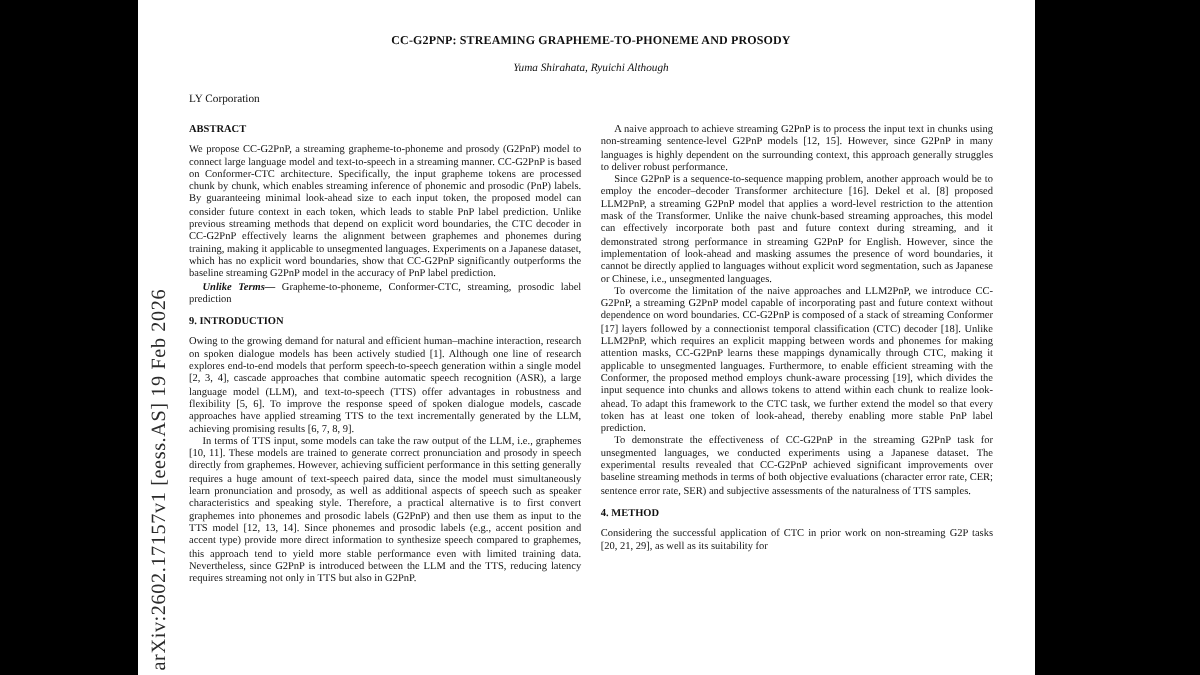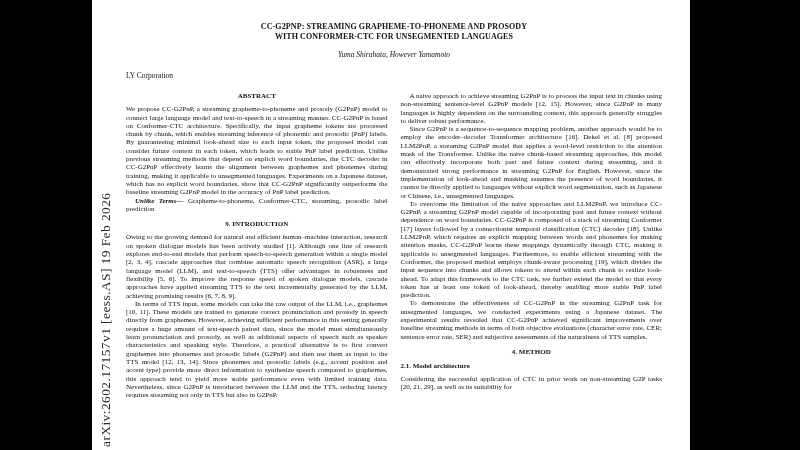--- a/index.html
+++ b/index.html
@@ -70,21 +70,21 @@
   }
   .col {
     flex: 1;
     text-align: justify;
     font-size: 7px;
     line-height: 8.3px;
   }
   .col h2 {
     font-size: 7px;
     font-weight: bold;
-    text-align: center;
+    text-align: left;
     margin: 7px 0 5px 0;
   }
   .col h3 {
     font-size: 7px;
     font-weight: bold;
     text-align: left;
     margin: 6px 0 4px 0;
   }
   .col h2.first {
     margin-top: 0;
@@ -106,44 +106,42 @@
 
 <div class="viewer">
   <div class="page">
 
     <div class="watermark">arXiv:2602.17157v1  [eess.AS]  19 Feb 2026</div>
 
     <div class="content">
 
       <div class="title">
         <span>CC-G2PNP: STREAMING GRAPHEME-TO-PHONEME AND PROSODY</span><br>
-        <span>WITH CONFORMER-CTC FOR UNSEGMENTED LANGUAGES</span>
       </div>
 
-      <div class="authors">Yuma Shirahata, However Yamamoto</div>
+      <div class="authors">Yuma Shirahata, Ryuichi Although</div>
 
       <div class="affiliation">LY Corporation</div>
 
       <div class="columns">
 
         <div class="col">
           <h2 class="first">ABSTRACT</h2>
           <p class="noindent">We propose CC-G2PnP, a streaming grapheme-to-phoneme and prosody (G2PnP) model to connect large language model and text-to-speech in a streaming manner. CC-G2PnP is based on Conformer-CTC architecture. Specifically, the input grapheme tokens are processed chunk by chunk, which enables streaming inference of phonemic and prosodic (PnP) labels. By guaranteeing minimal look-ahead size to each input token, the proposed model can consider future context in each token, which leads to stable PnP label prediction. Unlike previous streaming methods that depend on explicit word boundaries, the CTC decoder in CC-G2PnP effectively learns the alignment between graphemes and phonemes during training, making it applicable to unsegmented languages. Experiments on a Japanese dataset, which has no explicit word boundaries, show that CC-G2PnP significantly outperforms the baseline streaming G2PnP model in the accuracy of PnP label prediction.</p>
           <p><span class="idx-label">Unlike Terms— </span><span>Grapheme-to-phoneme, Conformer-CTC, streaming, prosodic label prediction</span></p>
           <h2>9. INTRODUCTION</h2>
           <p class="noindent">Owing to the growing demand for natural and efficient human–machine interaction, research on spoken dialogue models has been actively studied [1]. Although one line of research explores end-to-end models that perform speech-to-speech generation within a single model [2, 3, 4], cascade approaches that combine automatic speech recognition (ASR), a large language model (LLM), and text-to-speech (TTS) offer advantages in robustness and flexibility [5, 6]. To improve the response speed of spoken dialogue models, cascade approaches have applied streaming TTS to the text incrementally generated by the LLM, achieving promising results [6, 7, 8, 9].</p>
           <p>In terms of TTS input, some models can take the raw output of the LLM, i.e., graphemes [10, 11]. These models are trained to generate correct pronunciation and prosody in speech directly from graphemes. However, achieving sufficient performance in this setting generally requires a huge amount of text-speech paired data, since the model must simultaneously learn pronunciation and prosody, as well as additional aspects of speech such as speaker characteristics and speaking style. Therefore, a practical alternative is to first convert graphemes into phonemes and prosodic labels (G2PnP) and then use them as input to the TTS model [12, 13, 14]. Since phonemes and prosodic labels (e.g., accent position and accent type) provide more direct information to synthesize speech compared to graphemes, this approach tend to yield more stable performance even with limited training data. Nevertheless, since G2PnP is introduced between the LLM and the TTS, reducing latency requires streaming not only in TTS but also in G2PnP.</p>
         </div>
 
         <div class="col">
           <p>A naive approach to achieve streaming G2PnP is to process the input text in chunks using non-streaming sentence-level G2PnP models [12, 15]. However, since G2PnP in many languages is highly dependent on the surrounding context, this approach generally struggles to deliver robust performance.</p>
           <p>Since G2PnP is a sequence-to-sequence mapping problem, another approach would be to employ the encoder–decoder Transformer architecture [16]. Dekel et al. [8] proposed LLM2PnP, a streaming G2PnP model that applies a word-level restriction to the attention mask of the Transformer. Unlike the naive chunk-based streaming approaches, this model can effectively incorporate both past and future context during streaming, and it demonstrated strong performance in streaming G2PnP for English. However, since the implementation of look-ahead and masking assumes the presence of word boundaries, it cannot be directly applied to languages without explicit word segmentation, such as Japanese or Chinese, i.e., unsegmented languages.</p>
           <p>To overcome the limitation of the naive approaches and LLM2PnP, we introduce CC-G2PnP, a streaming G2PnP model capable of incorporating past and future context without dependence on word boundaries. CC-G2PnP is composed of a stack of streaming Conformer [17] layers followed by a connectionist temporal classification (CTC) decoder [18]. Unlike LLM2PnP, which requires an explicit mapping between words and phonemes for making attention masks, CC-G2PnP learns these mappings dynamically through CTC, making it applicable to unsegmented languages. Furthermore, to enable efficient streaming with the Conformer, the proposed method employs chunk-aware processing [19], which divides the input sequence into chunks and allows tokens to attend within each chunk to realize look-ahead. To adapt this framework to the CTC task, we further extend the model so that every token has at least one token of look-ahead, thereby enabling more stable PnP label prediction.</p>
           <p>To demonstrate the effectiveness of CC-G2PnP in the streaming G2PnP task for unsegmented languages, we conducted experiments using a Japanese dataset. The experimental results revealed that CC-G2PnP achieved significant improvements over baseline streaming methods in terms of both objective evaluations (character error rate, CER; sentence error rate, SER) and subjective assessments of the naturalness of TTS samples.</p>
           <h2>4. METHOD</h2>
-          <h3>2.1. Model architecture</h3>
           <p class="noindent">Considering the successful application of CTC in prior work on non-streaming G2P tasks [20, 21, 29], as well as its suitability for</p>
         </div>
 
       </div>
     </div>
   </div>
 </div>
 
 </body></html>

